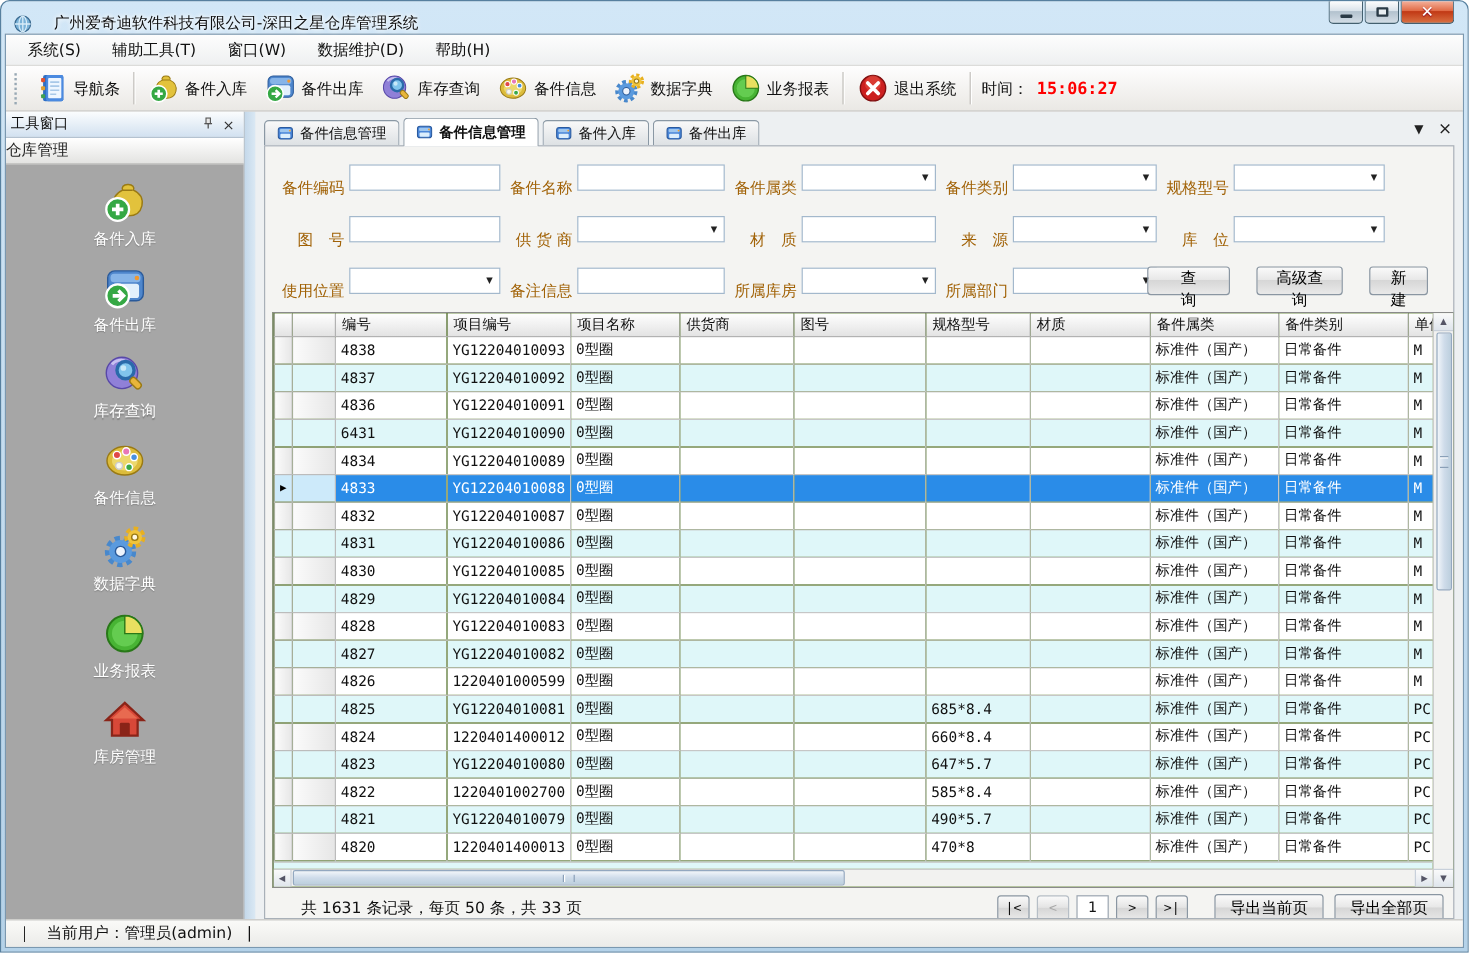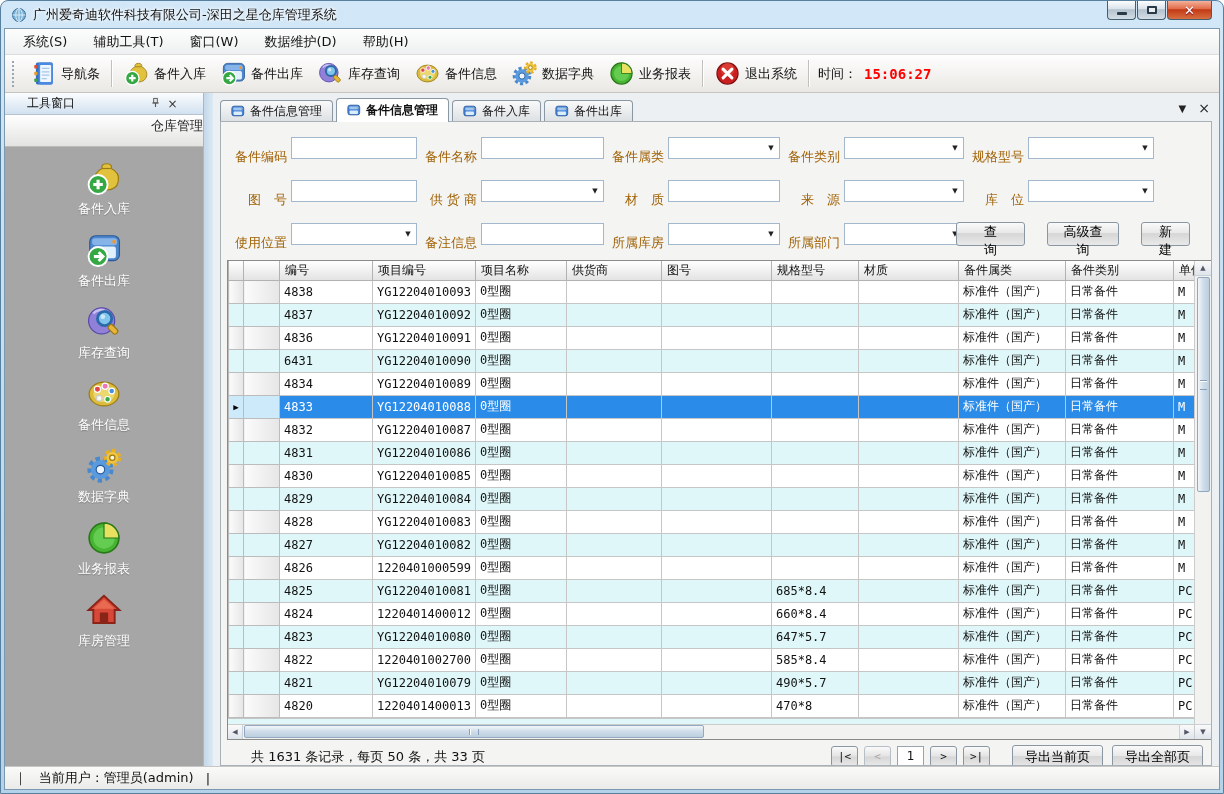--- a/index.html
+++ b/index.html
@@ -4,21 +4,21 @@
 <style>
   * { box-sizing: border-box; margin: 0; padding: 0; }
   html, body { width: 1224px; height: 794px; overflow: hidden; }
   body { font-family: "DejaVu Sans", "Liberation Sans", sans-serif; font-size: 13px; color: #111; }
 
   
   .window { position: relative; width: 1224px; height: 794px;
     background: linear-gradient(#d2e7f7, #b4d2e9);
     border: 1px solid #57809f; border-radius: 8px 8px 0 0;
     padding: 0 3px 3px 3px; display: flex; flex-direction: column; }
-  .titlebar { height: 27px; display: flex; align-items: center; gap: 6px; padding: 0 7px; position: relative; flex: none; }
+  .titlebar { height: 27px; display: flex; align-items: flex-end; gap: 18px; padding: 0 7px; position: relative; flex: none; }
   .titlebar .app-icon svg { width: 16px; height: 16px; display: block; }
   .title { font-size: 13px; color: #101010; text-shadow: 0 0 4px #fff, 0 0 4px #fff; }
   .win-buttons { position: absolute; top: 0; right: 8px; display: flex; }
   .win-btn { width: 29px; height: 19px; margin-left: 1px; border: 1px solid #44606f; border-top: none;
     border-radius: 0 0 4px 4px; display: flex; align-items: center; justify-content: center;
     background: linear-gradient(#fdfdfd, #d9e2ea 45%, #b3c2ce 48%, #d3dde6); }
   .win-btn.close { width: 45px; background: linear-gradient(#f4b09a, #e06a45 45%, #c13915 48%, #d96f41); }
   .glyph-min { width: 10px; height: 3px; background: #2a3a46; border-radius: 1px; margin-top: 6px; }
   .glyph-max { width: 10px; height: 8px; border: 2px solid #2a3a46; border-radius: 1px; background: #e8eef2; }
   .glyph-close { color: #fff; font-size: 13px; font-weight: bold; line-height: 1; text-shadow: 0 1px 1px #802; }
@@ -37,26 +37,26 @@
   .tool-item { display: flex; align-items: center; gap: 4px; padding: 2px 7px; border-radius: 3px; cursor: default; }
   .tool-item .tool-icon svg { width: 27px; height: 27px; display: block; }
   .tool-sep { width: 1px; height: 27px; background: #c2c0bc; box-shadow: 1px 0 0 #fff; margin: 0 4px; }
   .tool-time { display: flex; align-items: center; gap: 7px; margin-left: 5px; }
   .time-value { color: var(--time-red, #f00); font-weight: bold; font-family: "DejaVu Sans Mono", monospace; font-size: 14px; }
 
   
   .content { flex: 1; display: flex; overflow: hidden; }
   .sidebar { width: 199px; flex: none; display: flex; flex-direction: column; border-right: 1px solid #aab6c0; background: #f0f0f0; }
   .sidebar-titlebar { height: 22px; flex: none; background: linear-gradient(#fbfdfe, #d2e1f0); border-bottom: 1px solid #b4c2d0;
-    display: flex; align-items: center; padding: 0 22px; font-size: 12px; }
+    display: flex; align-items: center; padding: 0 4px; font-size: 12px; }
   .sidebar-title { flex: 1; }
   .sidebar-tool { width: 17px; text-align: center; color: #333; font-size: 12px; cursor: default; }
   .sidebar-tool svg { width: 11px; height: 11px; }
-  .sidebar-section { height: 32px; flex: none; background: linear-gradient(#ffffff, #e3e3e1); border-bottom: 1px solid #bcbcba;
-    text-align: right; line-height: 22px; color: #222; }
+  .sidebar-section { height: 22px; flex: none; background: linear-gradient(#ffffff, #e3e3e1); border-bottom: 1px solid #bcbcba;
+    text-align: left; line-height: 22px; color: #222; }
   .sidebar-items { flex: 1; background: var(--sidebar-bg, #a6a6a6); display: flex; flex-direction: column;
     align-items: center; padding-top: 12px; gap: 13px; overflow: hidden; }
   .sidebar-item { display: flex; flex-direction: column; align-items: center; gap: 3px; cursor: default; }
   .sidebar-item .sb-icon svg { width: 38px; height: 38px; display: block; }
   .sidebar-item-label { color: #fff; font-size: 13px; text-shadow: 0 1px 1px rgba(0,0,0,.25); }
   .splitter { width: 9px; flex: none; background: linear-gradient(90deg, #c4d8ea, #dbe9f4); }
 
   
   .main { flex: 1; display: flex; flex-direction: column; overflow: hidden; background: #edf0f2; padding: 3px 7px 0 7px; }
   .tabstrip { height: 25px; flex: none; display: flex; align-items: flex-end; gap: 3px; position: relative; z-index: 2; }

